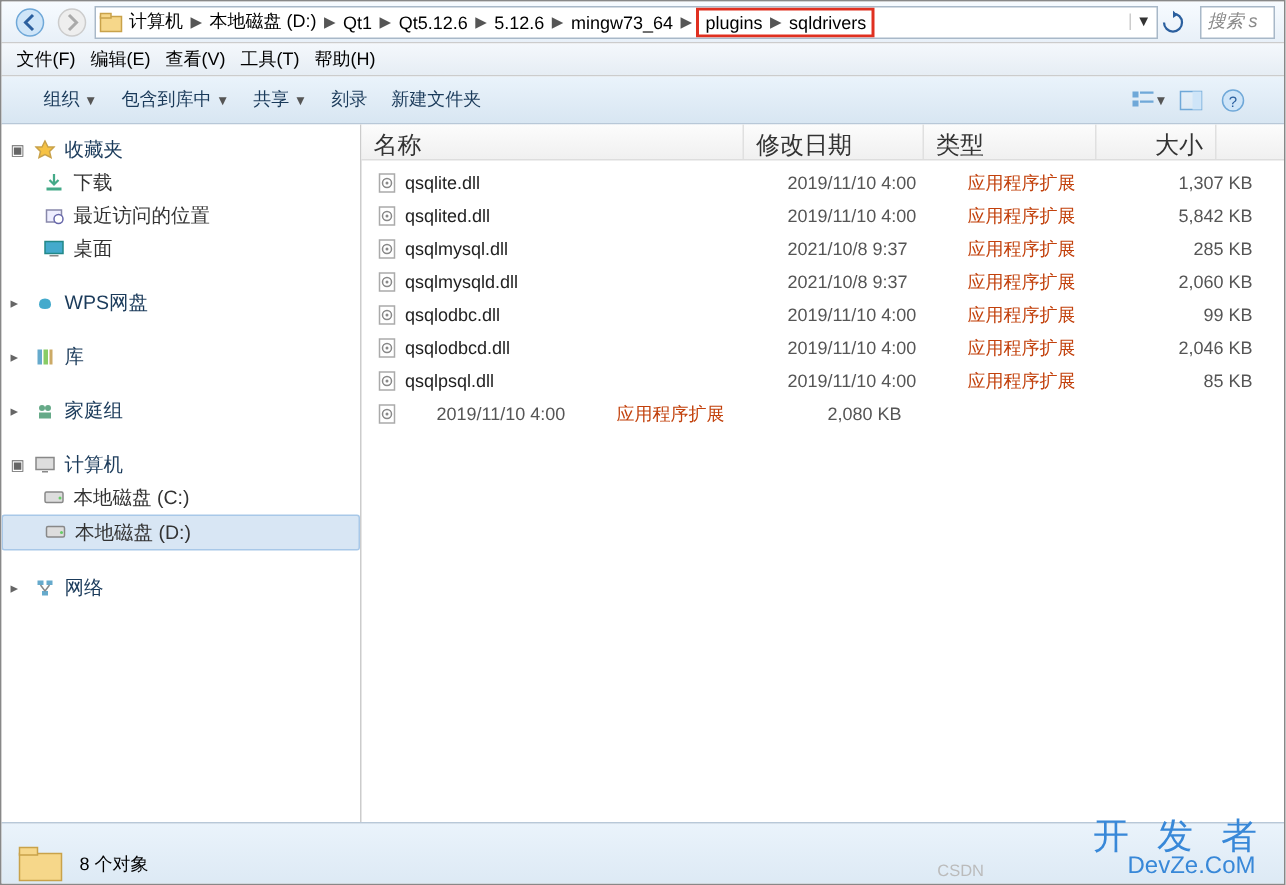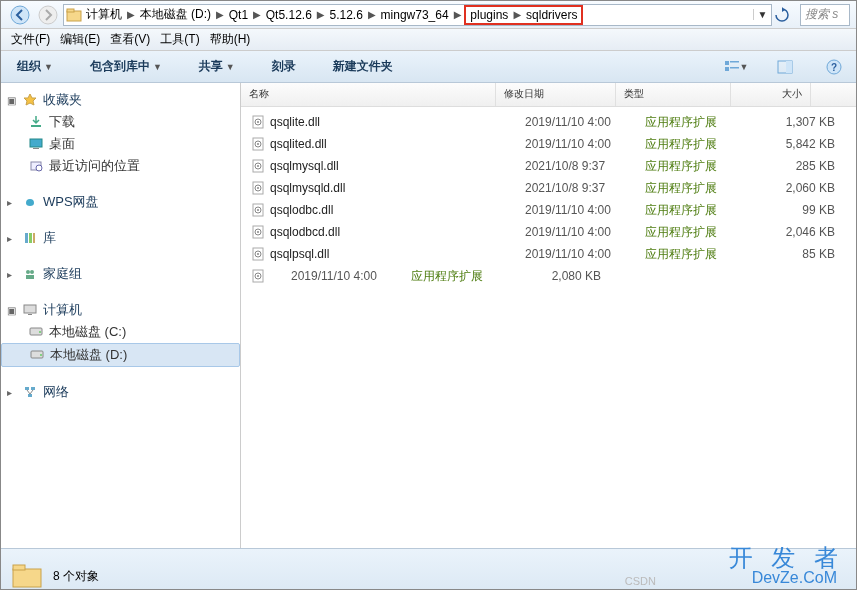--- a/index.html
+++ b/index.html
@@ -13,49 +13,49 @@
 .bc-seg { display: flex; align-items: center; padding: 0 2px; cursor: pointer; white-space: nowrap; }
 .bc-arrow { color: #555; margin: 0 3px; font-size: 10px; }
 .bc-highlight { border: 2px solid #e03020; padding: 1px 2px; height: 100%; display: flex; align-items: center; }
 .dropdown-btn { width: 18px; text-align: center; color: #333; font-size: 10px; border-left: 1px solid #ccc; }
 .refresh-btn { width: 24px; text-align: center; color: #2b5f9e; cursor: pointer; }
 .searchbox { width: 50px; height: 22px; background: #fff; border: 1px solid #a8b8c8; font-size: 12px; font-style: italic; color: #888; padding: 0 4px; display: flex; align-items: center; overflow: hidden; }
 
 .menubar { height: 22px; background: linear-gradient(#f4f8fc, #e6edf4); border-bottom: 1px solid #ccc; display: flex; align-items: flex-start; padding: 0 6px; gap: 2px; font-size: 12px; }
 .menu-item { padding: 2px 4px; cursor: pointer; }
 
-.toolbar { height: 32px; background: linear-gradient(#eaf3fb, #d8e6f2); border-bottom: 1px solid #b8c8d8; display: flex; align-items: center; padding: 0 8px; gap: 21px; font-size: 12px; font-weight: bold; }
+.toolbar { height: 32px; background: linear-gradient(#eaf3fb, #d8e6f2); border-bottom: 1px solid #b8c8d8; display: flex; align-items: center; padding: 0 20px; gap: 0; font-size: 12px; }
 .tool-item { padding: 3px 8px; cursor: pointer; color: #1a3a5a; display: flex; align-items: center; gap: 3px; }
 .tool-arrow { font-size: 9px; color: #555; }
 .tool-spacer { flex: 1; }
 .tool-iconbtn { width: 28px; height: 24px; display: flex; align-items: center; justify-content: center; cursor: pointer; color: #2b5f9e; }
 
 .main { display: flex; height: 465px; }
 .sidebar { width: 240px; background: #fff; border-right: 1px solid #ccc; overflow-y: auto; padding: 6px 0; font-size: 13px; }
 .side-group { margin-bottom: 14px; }
 .side-header { display: flex; align-items: center; padding: 2px 6px; cursor: pointer; color: #1a3a5a; }
 .side-toggle { width: 14px; font-size: 10px; color: #666; }
 .side-icon { width: 18px; margin-right: 4px; display: flex; align-items: center; justify-content: center; }
 .side-item { display: flex; align-items: center; padding: 2px 6px 2px 26px; cursor: pointer; color: #333; }
 .side-item.selected { background: #d8e6f4; border: 1px solid #a8c8e8; border-radius: 2px; }
 
 .content { flex: 1; display: flex; flex-direction: column; }
-.col-headers { height: 24px; background: linear-gradient(#fcfcfc, #f0f0f0); border-bottom: 1px solid #ddd; display: flex; font-size: 10px; }
+.col-headers { height: 24px; background: linear-gradient(#fcfcfc, #f0f0f0); border-bottom: 1px solid #ddd; display: flex; font-size: 16px; }
 .col-h { padding: 4px 8px; border-right: 1px solid #e0e0e0; cursor: pointer; color: #333; }
 .col-name { width: 255px; }
 .col-date { width: 120px; }
 .col-type { width: 115px; }
 .col-size { width: 80px; text-align: right; }
 
 .file-list { flex: 1; overflow-y: auto; padding: 4px 0; }
 .file-row { display: flex; align-items: center; height: 22px; font-size: 12px; cursor: pointer; padding-left: 8px; }
 .file-icon { width: 18px; margin-right: 3px; display: flex; align-items: center; justify-content: center; }
 .file-name { width: 234px; color: #222; }
 .file-date { width: 120px; color: #555; margin-left: 21px; }
-.file-type { width: 115px; color: #4d7c0f; }
+.file-type { width: 115px; color: #c2410c; }
 .file-size { width: 75px; text-align: right; color: #555; }
 
 .statusbar { height: 56px; background: linear-gradient(#eaf3fb, #d8e6f2); border-top: 1px solid #b8c8d8; display: flex; align-items: center; padding: 0 10px; font-size: 12px; gap: 10px; }
 .status-icon { width: 32px; height: 32px; }
 
 .watermark { position: absolute; right: 12px; bottom: 18px; font-size: 24px; color: #3888d8; letter-spacing: 6px; pointer-events: none; font-weight: 300; text-align: right; line-height: 1.1; }
 .watermark2 { position: absolute; right: 19px; bottom: 2px; font-size: 16px; color: #3888d8; pointer-events: none; font-weight: 400; }
 .csdn { position: absolute; right: 200px; bottom: 2px; font-size: 11px; color: #bbb; pointer-events: none; }
 
 svg { display: block; }
@@ -182,34 +182,34 @@
             <svg width="14" height="14">
               <rect x="2" y="10" width="10" height="2" fill="#4a8"></rect>
               <path d="M7 1 L7 8 M4 5 L7 8 L10 5" stroke="#4a8" stroke-width="1.5" fill="none"></path>
             </svg>
           </span>
         <span>下载</span>
       </div>
       <div class="side-item">
         <span class="side-icon">
             <svg width="14" height="14">
+              <rect x="2" y="3" width="10" height="8" fill="#eef" stroke="#88a"></rect>
+              <circle cx="10" cy="9" r="3" fill="#fff" stroke="#66a"></circle>
+            </svg>
+          </span>
+        <span>最近访问的位置</span>
+      </div>
+      <div class="side-item">
+        <span class="side-icon">
+            <svg width="14" height="14">
               <rect x="1" y="2" width="12" height="8" fill="#4ac" stroke="#288"></rect>
               <rect x="4" y="11" width="6" height="1" fill="#888"></rect>
             </svg>
           </span>
         <span>桌面</span>
-      </div>
-      <div class="side-item">
-        <span class="side-icon">
-            <svg width="14" height="14">
-              <rect x="2" y="3" width="10" height="8" fill="#eef" stroke="#88a"></rect>
-              <circle cx="10" cy="9" r="3" fill="#fff" stroke="#66a"></circle>
-            </svg>
-          </span>
-        <span>最近访问的位置</span>
       </div>
     </div>
 
     <div class="side-group">
       <div class="side-header">
         <span class="side-toggle">▸</span>
         <span class="side-icon">
             <svg width="14" height="14">
               <path d="M3 8 Q3 4 7 4 Q11 4 11 8 Q11 11 7 11 Q3 11 3 8" fill="#4ac"></path>
             </svg>

